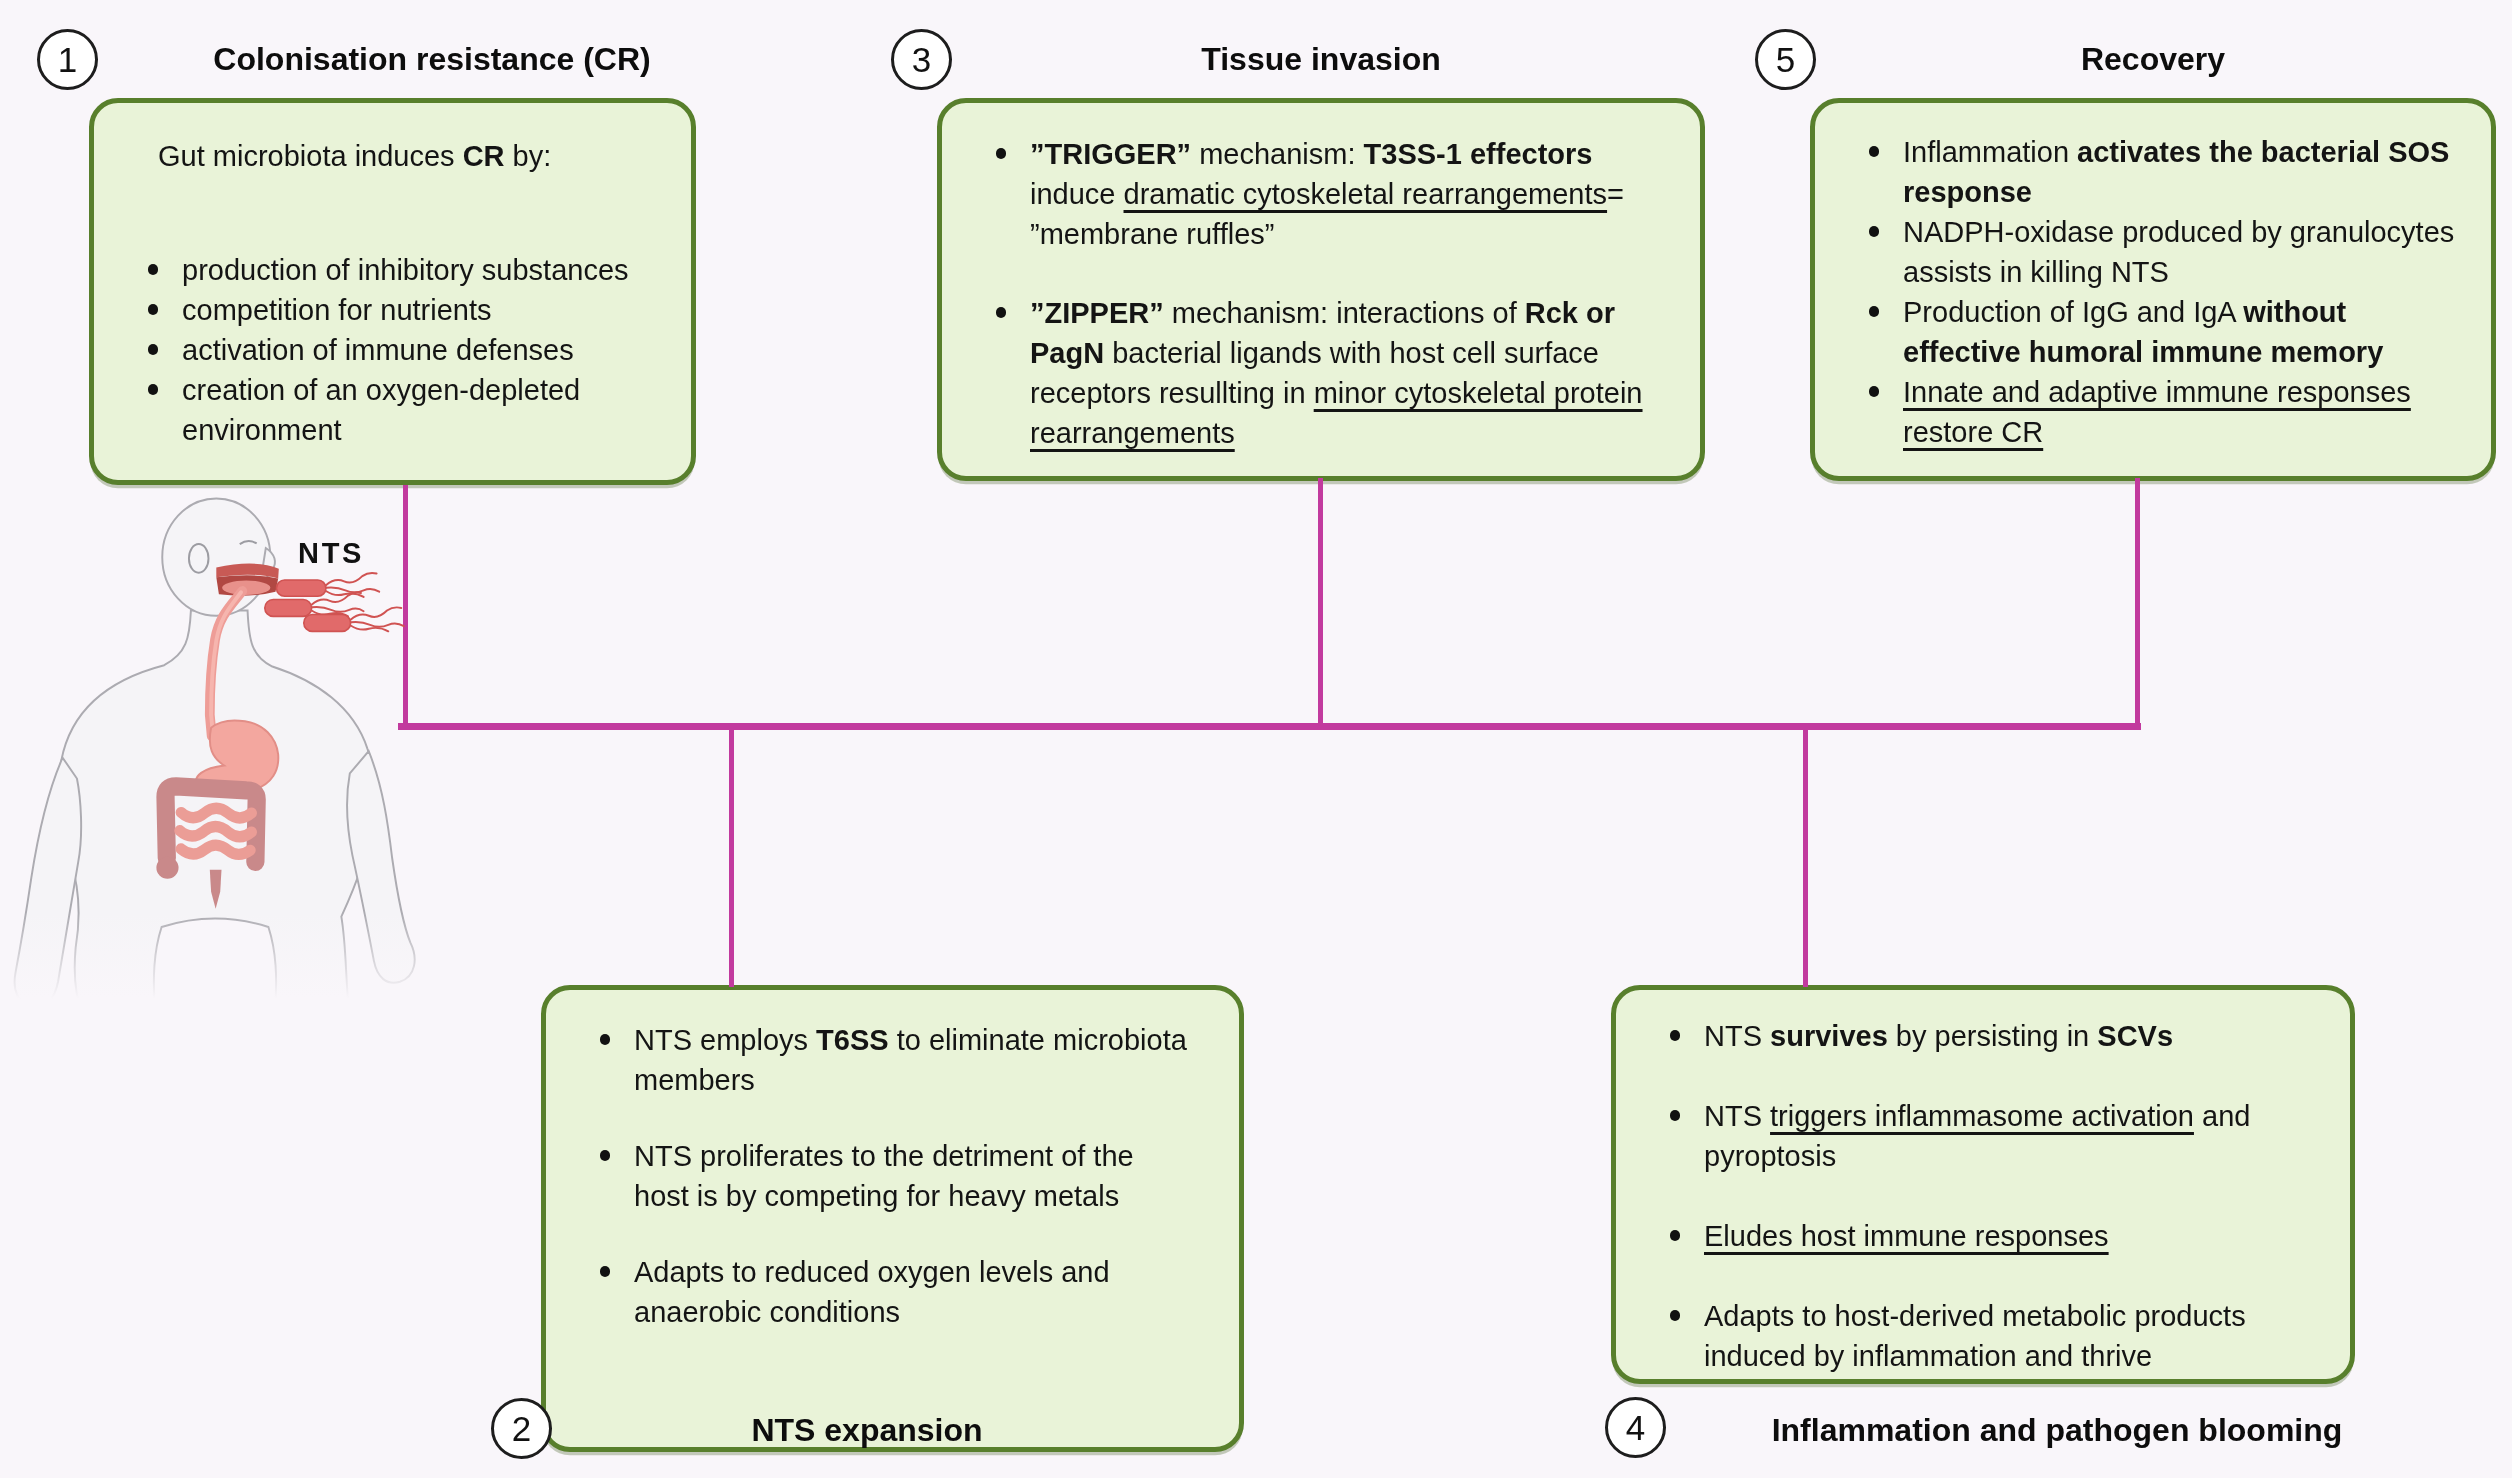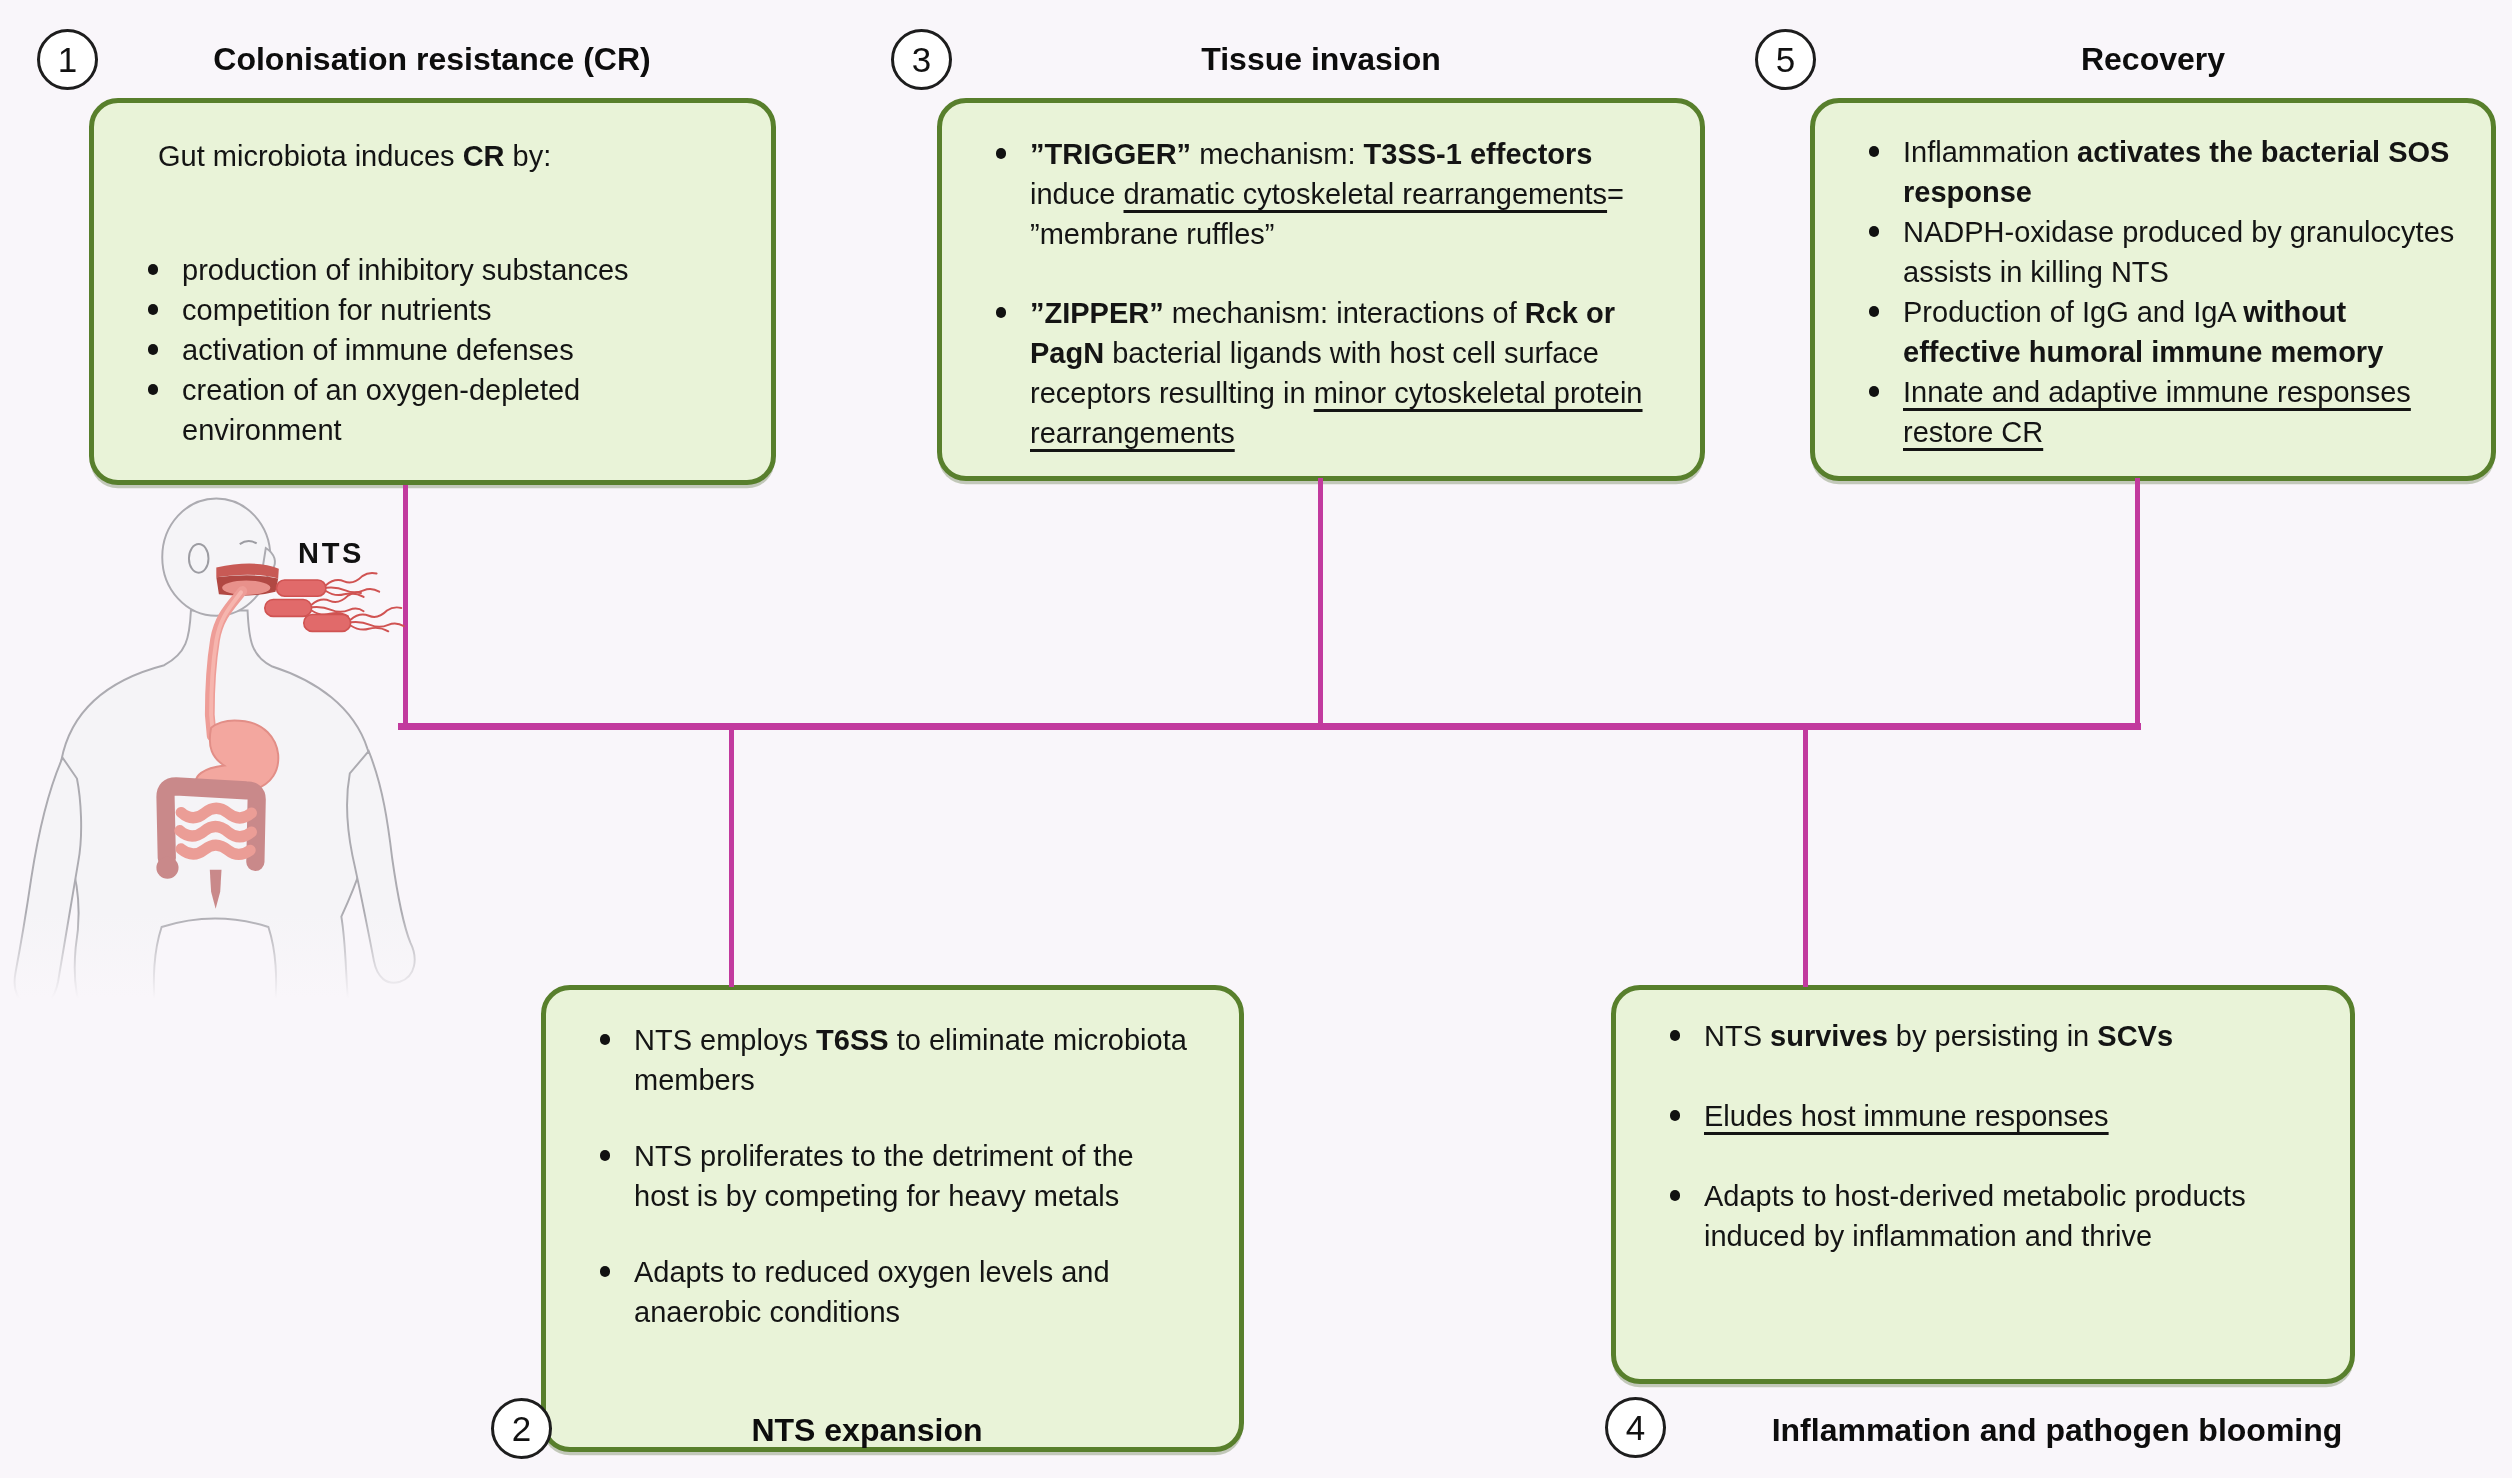--- a/index.html
+++ b/index.html
@@ -87,21 +87,21 @@
 </style>
 </head>
 <body>
 
 <div class="canvas">
 
   <div class="stage-circle" style="left:37px;top:29px;">
     <span>1</span>
   </div>
   <div class="stage-title" style="left:432px;top:41px;">Colonisation resistance (CR)</div>
-  <div class="box" id="box1" style="left:89px;top:98px;width:687px;height:387px;">
+  <div class="box" id="box1" style="left:89px;top:98px;width:607px;height:387px;">
     <div class="box-body">
       <div class="intro"><span>Gut microbiota induces </span><span class="b">CR</span><span> by:</span></div>
       <div>
           <div class="bullet">
             <span class="dot"></span>
             <span class="bt"><span>production of inhibitory substances</span></span>
           </div>
           <div class="bullet">
             <span class="dot"></span>
             <span class="bt"><span>competition for nutrients</span></span>
@@ -186,20 +186,24 @@
     <span>2</span>
   </div>
   <div class="stage-title" style="left:867px;top:1412px;">NTS expansion</div>
 
   <div class="box" id="box4" style="left:1611px;top:985px;width:744px;height:399px;">
     <div class="box-body">
       <div>
           <div class="bullet">
             <span class="dot"></span>
             <span class="bt"><span>NTS </span><span class="b">survives</span><span> by persisting in </span><span class="b">SCVs</span></span>
+          </div>
+          <div class="bullet">
+            <span class="dot"></span>
+            <span class="bt"><span>NTS </span><span class="u">triggers inflammasome activation</span><span> and pyroptosis</span></span>
           </div>
           <div class="bullet">
             <span class="dot"></span>
             <span class="bt"><span class="u">Eludes host immune responses</span></span>
           </div>
           <div class="bullet">
             <span class="dot"></span>
             <span class="bt"><span>Adapts to host-derived metabolic products induced by inflammation and thrive</span></span>
           </div>
         </div>

